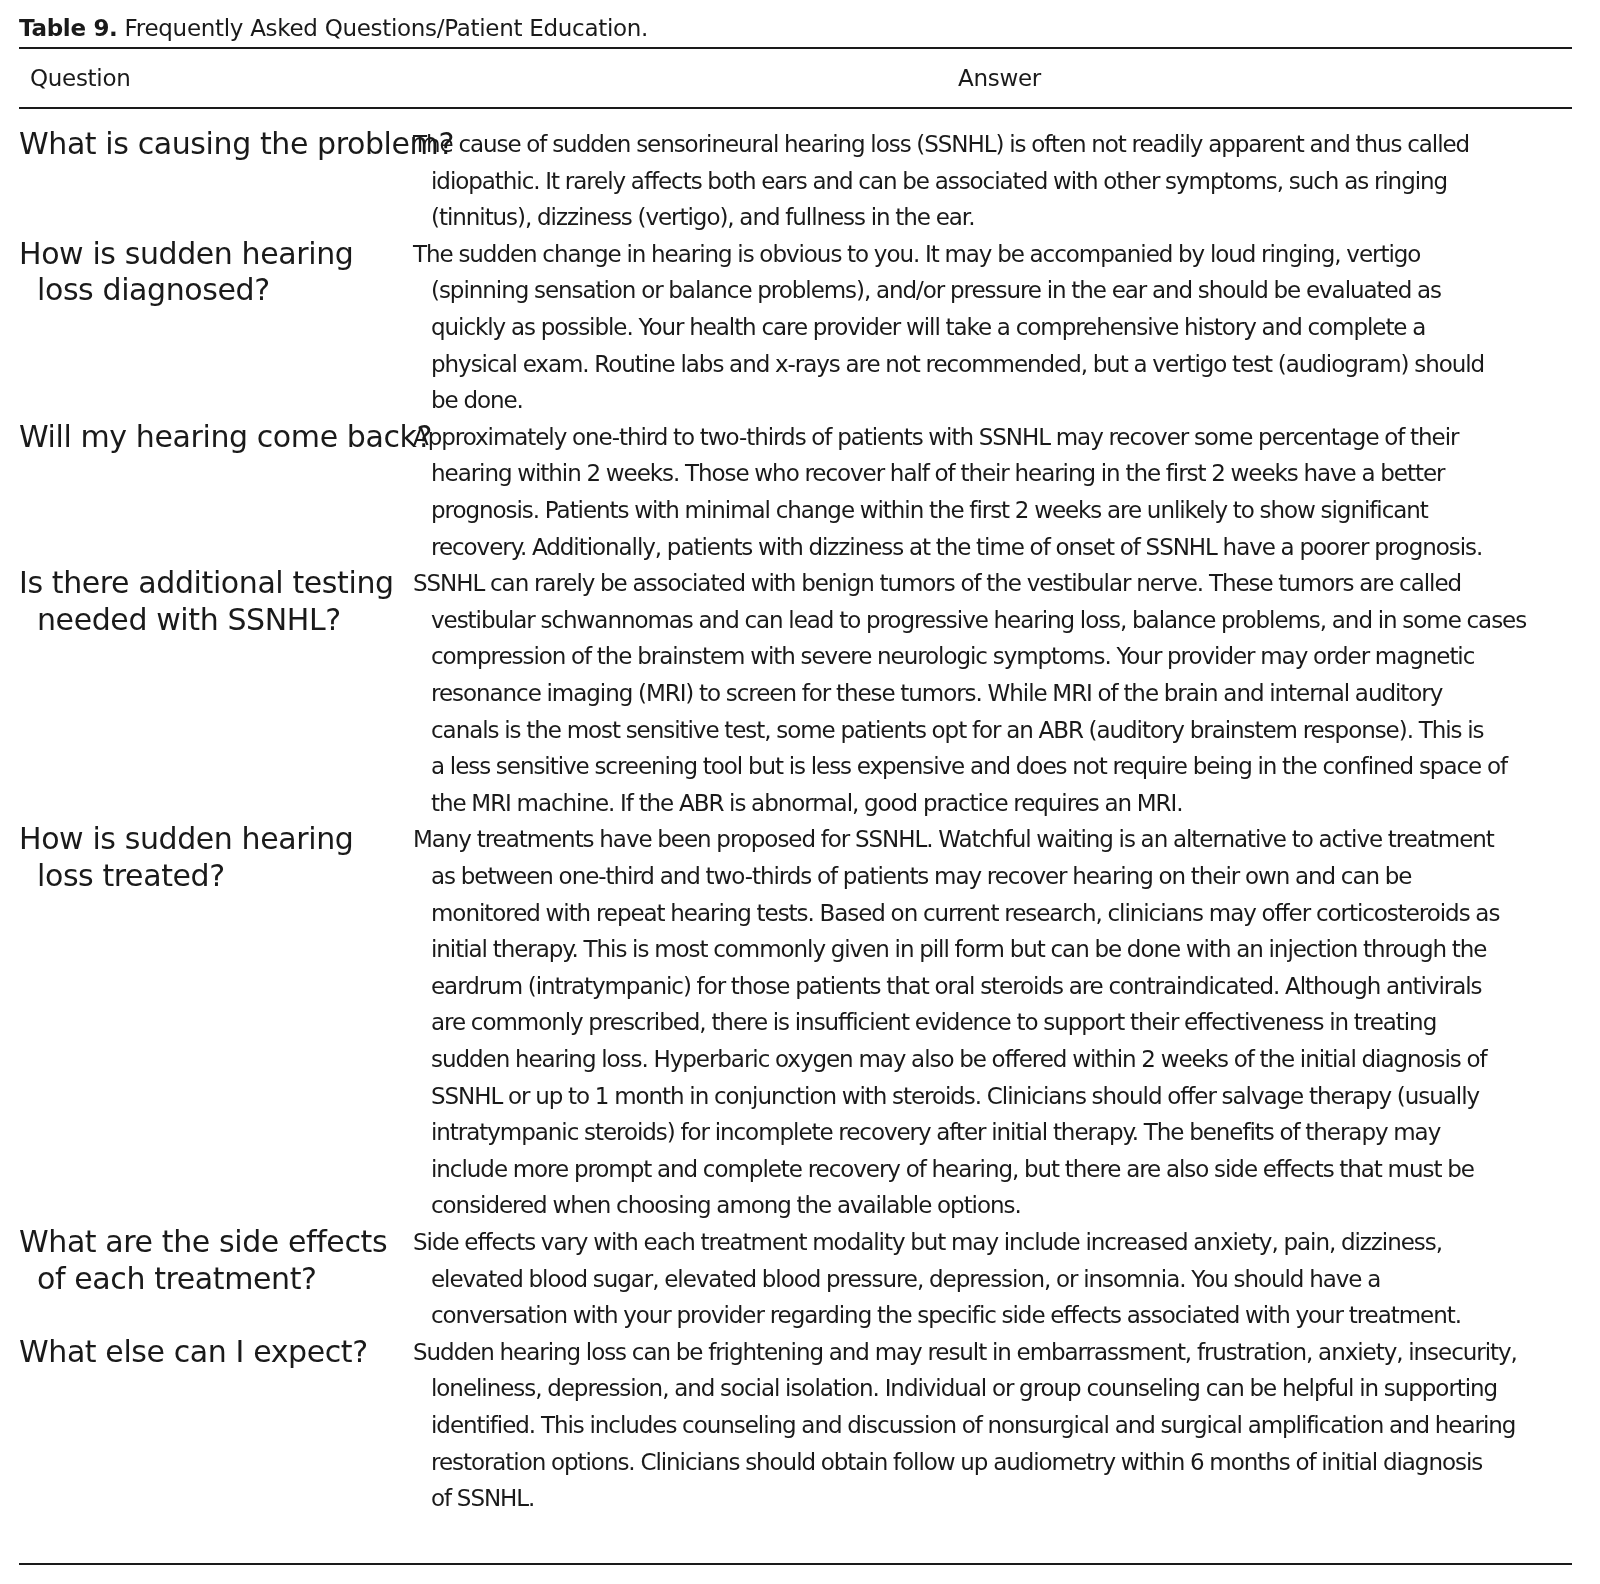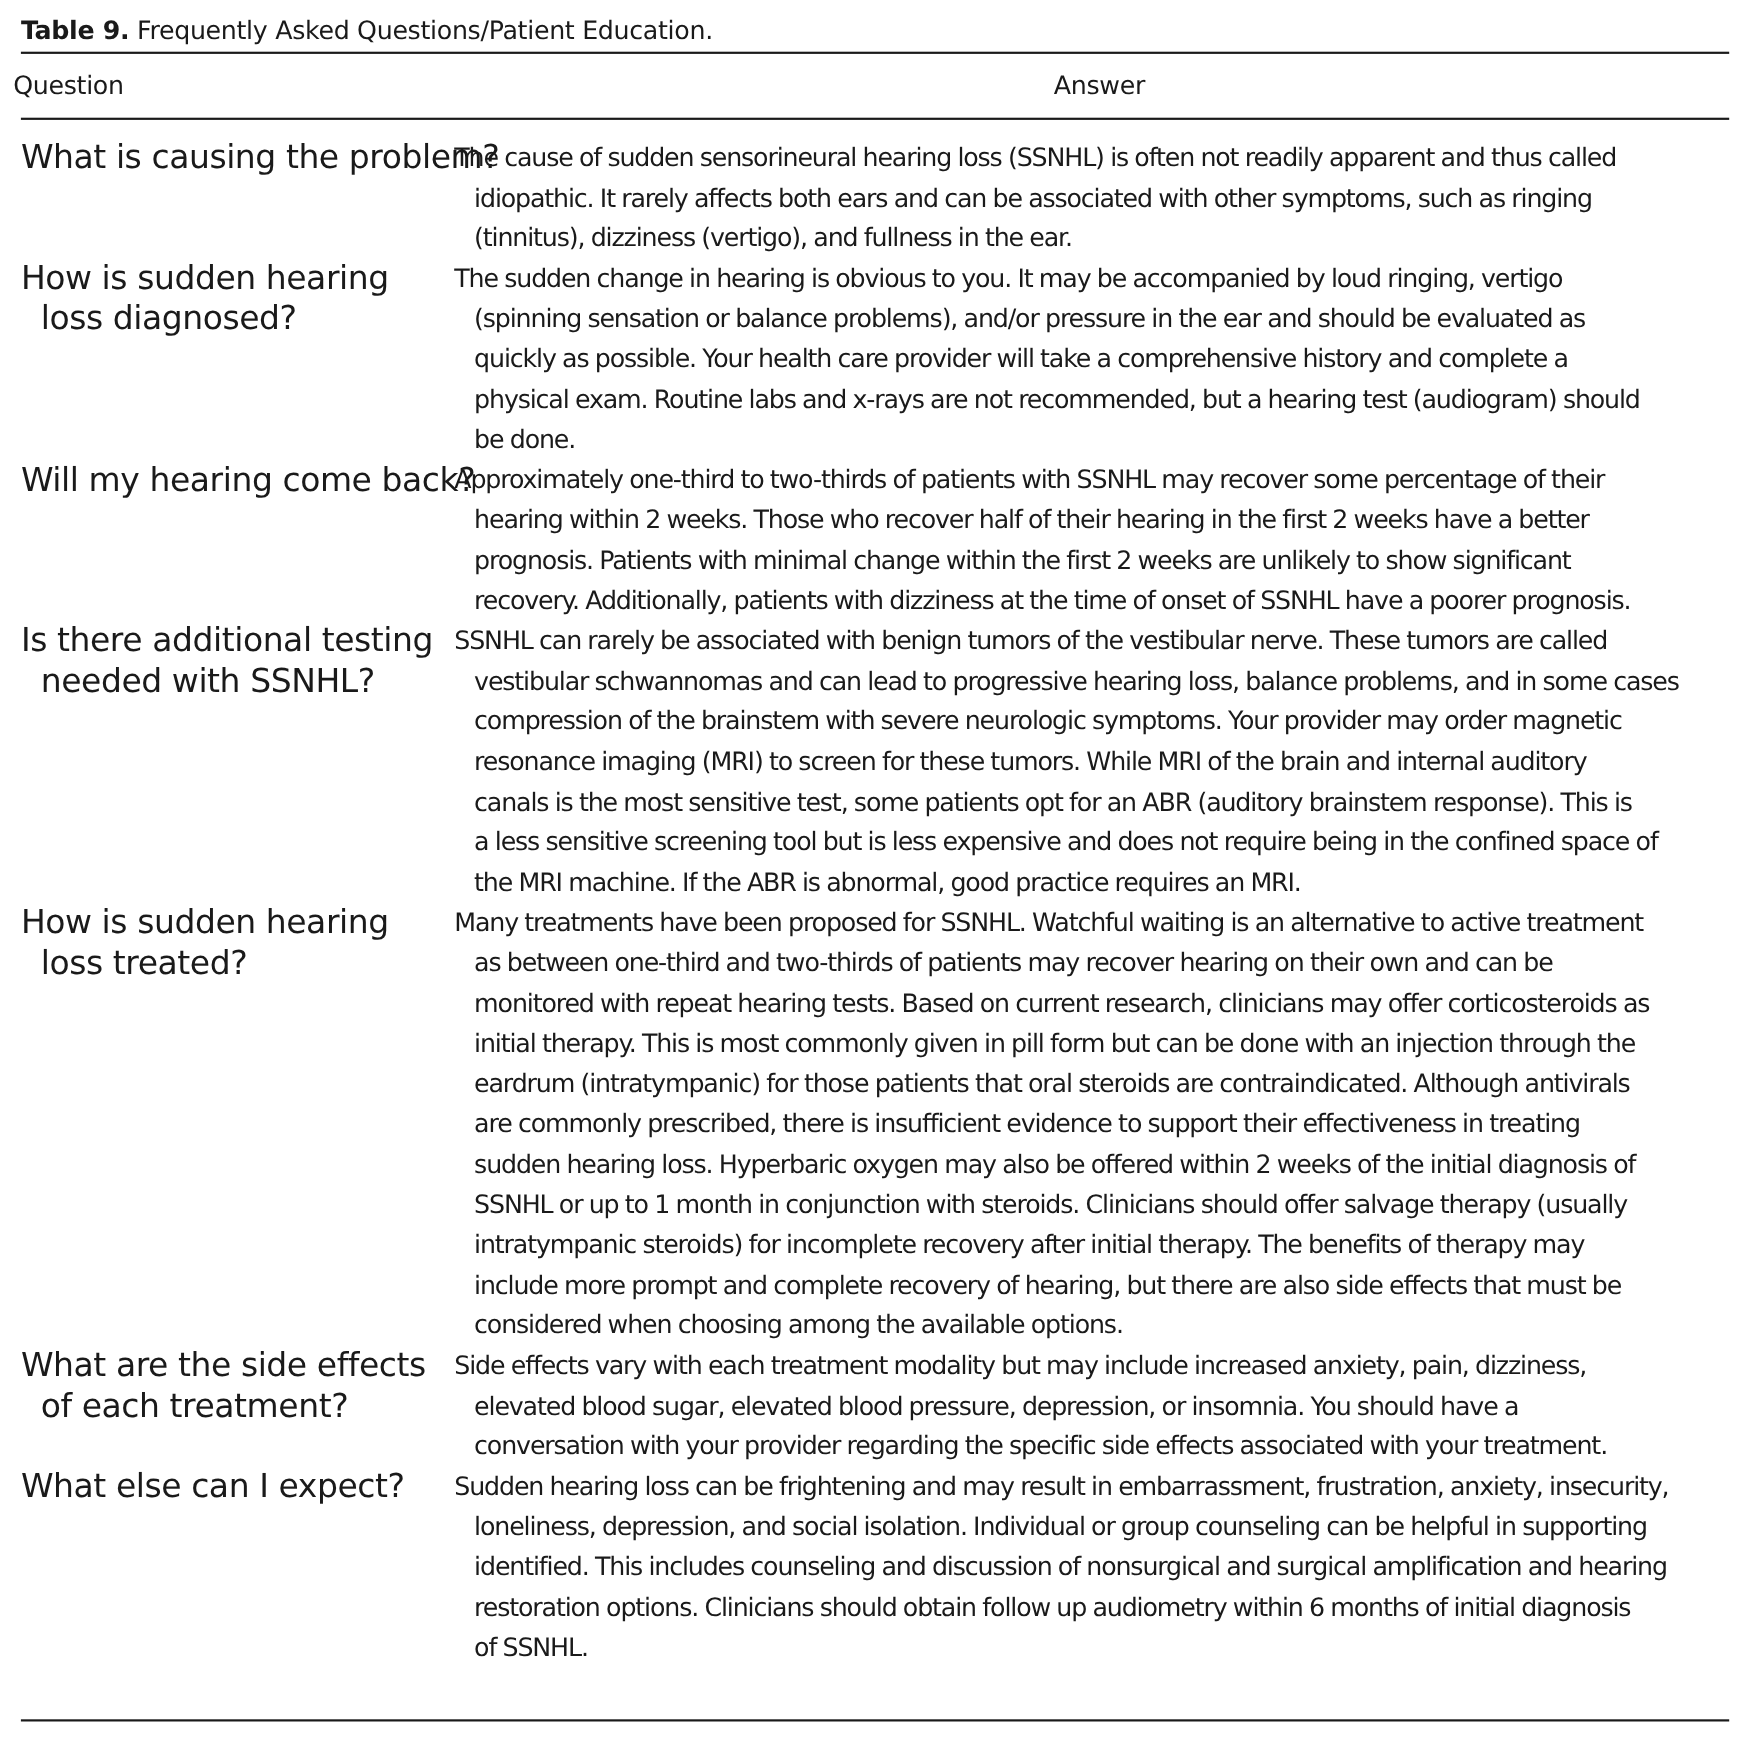--- a/index.html
+++ b/index.html
@@ -12,21 +12,21 @@
     font-size: 23px; line-height: 32px; letter-spacing: -0.3px;
   }
   .caption b { font-weight: bold; }
   .rule { position: absolute; left: 19px; width: 1553px; background: #1a1a1a; }
   .rule.top { top: 47px; height: 2px; }
   .rule.mid { top: 107px; height: 2px; }
   .rule.bottom { top: 1563px; height: 2px; }
   .hdr {
     position: absolute; top: 62px; font-size: 23px; line-height: 32px; letter-spacing: -0.3px;
   }
-  .hdr.q { left: 12px; }
+  .hdr.q { left: 30px; }
   .hdr.a { left: 958px; }
   .rows { position: absolute; left: 0; top: 126px; width: 1600px; }
   .row { position: relative; display: flex; }
   .qcell {
     width: 385px; padding-left: 19px; box-sizing: border-box;
     font-size: 30px; line-height: 36.6px; letter-spacing: -0.4px;
   }
   .acell {
     position: absolute; left: 413px; width: 1175px;
     font-size: 23px; line-height: 36.6px; letter-spacing: -1.05px; word-spacing: -0.5px;
@@ -60,21 +60,21 @@
     </div>
     <div class="row" style="height: 183px;">
       <div class="qcell">
         <span class="line">How is sudden hearing</span>
         <span class="line indent">loss diagnosed?</span>
       </div>
       <div class="acell">
         <span class="line">The sudden change in hearing is obvious to you. It may be accompanied by loud ringing, vertigo</span>
         <span class="line indent">(spinning sensation or balance problems), and/or pressure in the ear and should be evaluated as</span>
         <span class="line indent">quickly as possible. Your health care provider will take a comprehensive history and complete a</span>
-        <span class="line indent">physical exam. Routine labs and x-rays are not recommended, but a hearing test (audiogram) should</span>
+        <span class="line indent">physical exam. Routine labs and x-rays are not recommended, but a vertigo test (audiogram) should</span>
         <span class="line indent">be done.</span>
       </div>
     </div>
     <div class="row" style="height: 146.4px;">
       <div class="qcell">
         <span class="line">Will my hearing come back?</span>
       </div>
       <div class="acell">
         <span class="line">Approximately one-third to two-thirds of patients with SSNHL may recover some percentage of their</span>
         <span class="line indent">hearing within 2 weeks. Those who recover half of their hearing in the first 2 weeks have a better</span>

